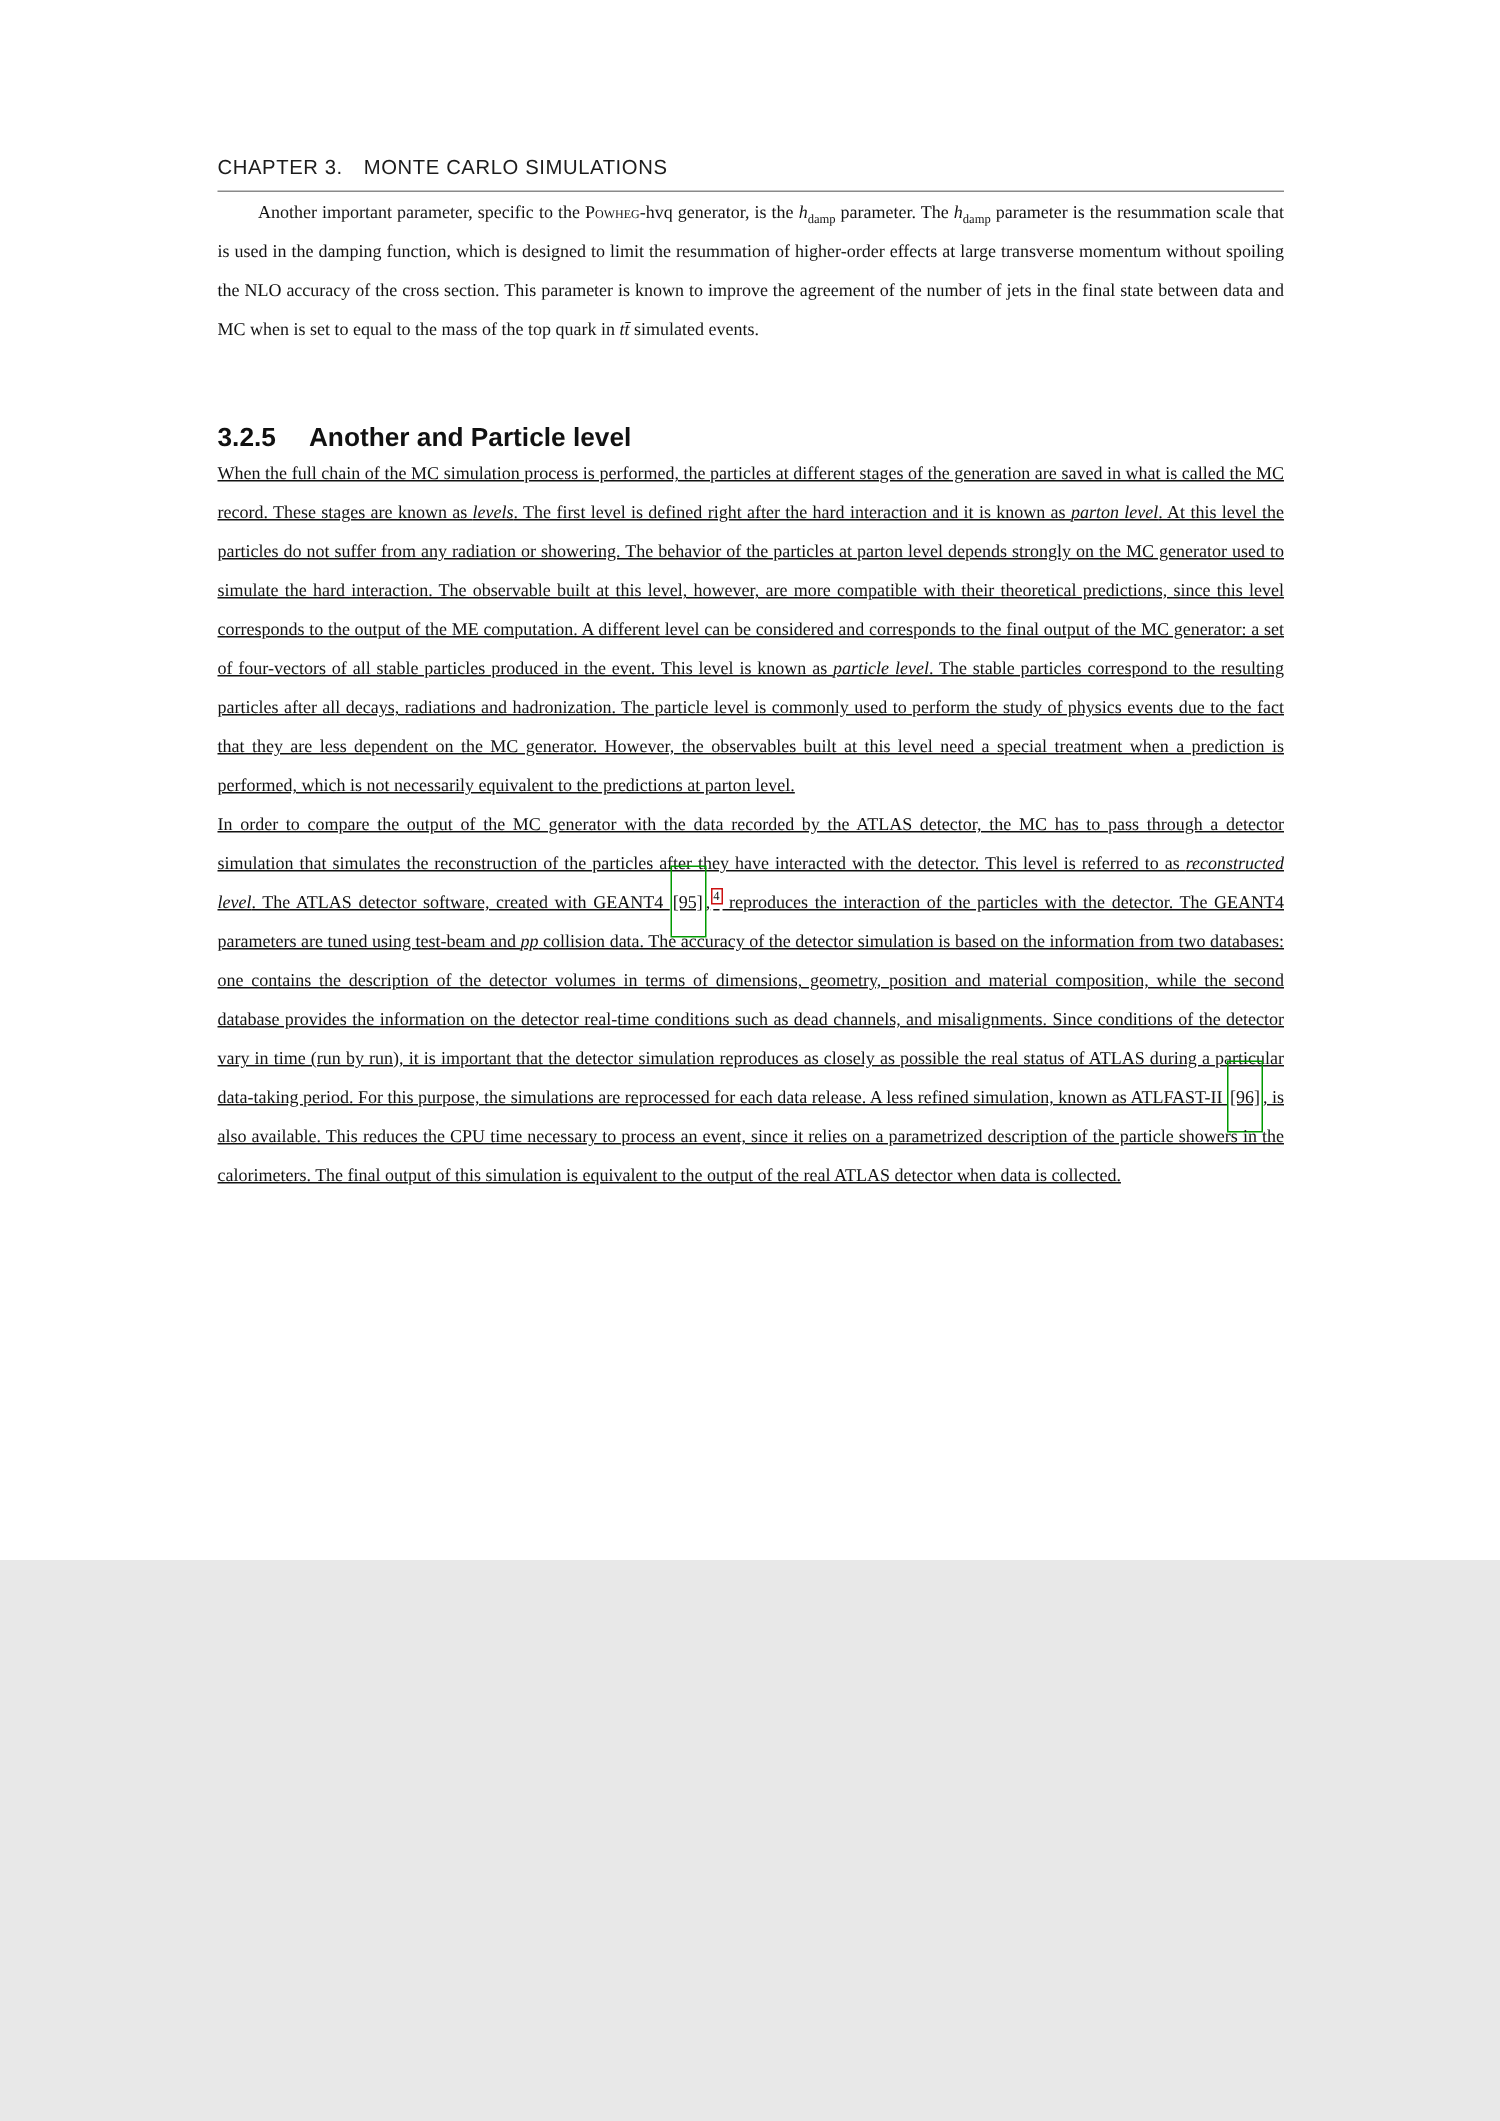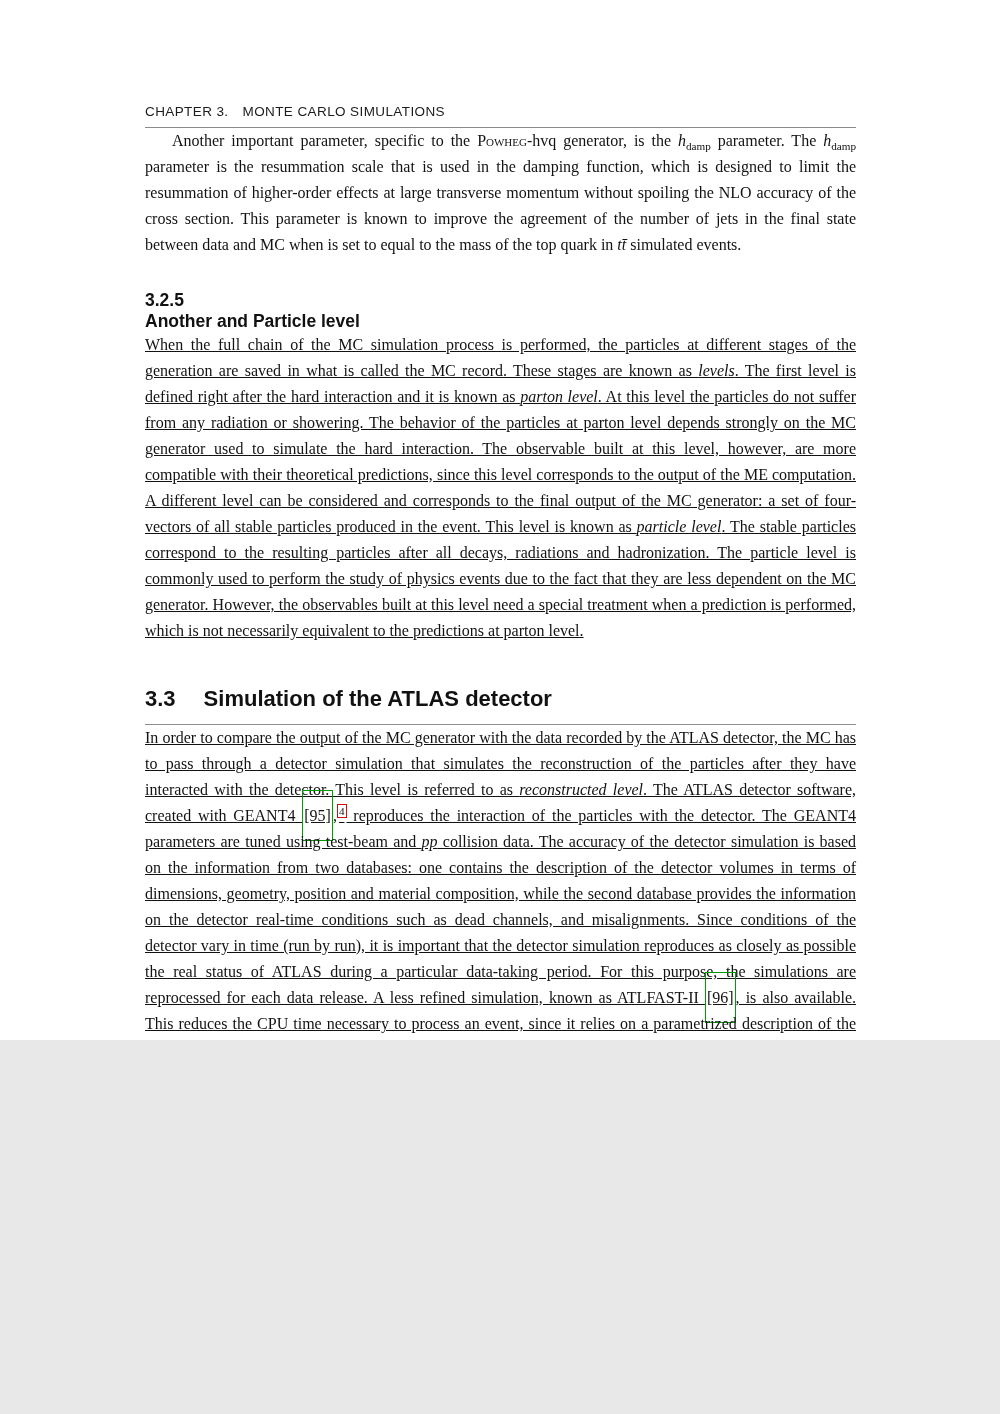--- a/index.html
+++ b/index.html
@@ -9,27 +9,27 @@
     overflow:hidden;
   }
   .content{position:absolute;left:145px;top:104px;width:711px;}
   .running-header{
     font-family:"Liberation Sans", sans-serif;
     font-size:13.5px;letter-spacing:0.4px;color:#1c1c1c;
     border-bottom:1px solid #8a8a8a;padding-bottom:8px;
   }
   .running-header .chap-title{margin-left:14px;}
   p.body-par{
-    font-size:16px;line-height:26px;text-align:justify;margin:0;
+    font-size:12px;line-height:26px;text-align:justify;margin:0;
   }
   .par-1{margin-top:28px;text-indent:27px;}
   .par-after-head{margin-top:16px;text-decoration:underline;}
   .subsection-heading{
     font-family:"Liberation Sans", sans-serif;font-weight:bold;
-    font-size:17.5px;color:#111;margin-top:32px;display:flex;flex-direction:column;
+    font-size:17.5px;color:#111;margin-top:49px;display:flex;
   }
   .subsection-heading .sec-num{margin-right:22px;}
   .section-heading{
     font-family:"Liberation Sans", sans-serif;font-weight:bold;
     font-size:22px;color:#111;margin-top:42px;display:flex;
     border-bottom:1px solid #8f8f8f;padding-bottom:12px;
   }
   .section-heading .sec-num{margin-right:28px;}
   .it{font-style:italic;}
   .sc{font-variant:small-caps;}
@@ -61,24 +61,20 @@
 
     <p class="body-par par-1"><span>Another important parameter, specific to the </span><span class="sc">Powheg</span><span>-hvq generator, is the </span><span class="it">h</span><span class="sub">damp</span><span> parameter. The </span><span class="it">h</span><span class="sub">damp</span><span> parameter is the resummation scale that is used in the damping function, which is designed to limit the resummation of higher-order effects at large transverse momentum without spoiling the NLO accuracy of the cross section. This parameter is known to improve the agreement of the number of jets in the final state between data and MC when is set to equal to the mass of the top quark in </span><span class="it">tt̄</span><span> simulated events.</span></p>
 
     <div class="subsection-heading">
       <span class="sec-num">3.2.5</span>
       <span class="sec-title">Another and Particle level</span>
     </div>
 
     <p class="body-par par-after-head"><span>When the full chain of the MC simulation process is performed, the particles at different stages of the generation are saved in what is called the MC record. These stages are known as </span><span class="it">levels</span><span>. The first level is defined right after the hard interaction and it is known as </span><span class="it">parton level</span><span>. At this level the particles do not suffer from any radiation or showering. The behavior of the particles at parton level depends strongly on the MC generator used to simulate the hard interaction. The observable built at this level, however, are more compatible with their theoretical predictions, since this level corresponds to the output of the ME computation. A different level can be considered and corresponds to the final output of the MC generator: a set of four-vectors of all stable particles produced in the event. This level is known as </span><span class="it">particle level</span><span>. The stable particles correspond to the resulting particles after all decays, radiations and hadronization. The particle level is commonly used to perform the study of physics events due to the fact that they are less dependent on the MC generator. However, the observables built at this level need a special treatment when a prediction is performed, which is not necessarily equivalent to the predictions at parton level.</span></p>
 
-    <div class="section-heading">
-      <span class="sec-num">3.3</span>
-      <span class="sec-title">Simulation of the ATLAS detector</span>
-    </div>
 
     <p class="body-par par-after-head"><span>In order to compare the output of the MC generator with the data recorded by the ATLAS detector, the MC has to pass through a detector simulation that simulates the reconstruction of the particles after they have interacted with the detector. This level is referred to as </span><span class="it">reconstructed level</span><span>. The ATLAS detector software, created with GEANT4 </span><span class="box-green">[95]</span><span>,</span><span class="sup box-red">4</span><span> reproduces the interaction of the particles with the detector. The GEANT4 parameters are tuned using test-beam and </span><span class="it">pp</span><span> collision data. The accuracy of the detector simulation is based on the information from two databases: one contains the description of the detector volumes in terms of dimensions, geometry, position and material composition, while the second database provides the information on the detector real-time conditions such as dead channels, and misalignments. Since conditions of the detector vary in time (run by run), it is important that the detector simulation reproduces as closely as possible the real status of ATLAS during a particular data-taking period. For this purpose, the simulations are reprocessed for each data release. A less refined simulation, known as ATLFAST-II </span><span class="box-green">[96]</span><span>, is also available. This reduces the CPU time necessary to process an event, since it relies on a parametrized description of the particle showers in the calorimeters. The final output of this simulation is equivalent to the output of the real ATLAS detector when data is collected.</span></p>
 
   </div>
 
   <div class="footnote">
     <span class="fn-marker">4</span><span>A toolkit for the simulation of the passage of particles through matter.</span>
   </div>
 
   <div class="page-footer">

